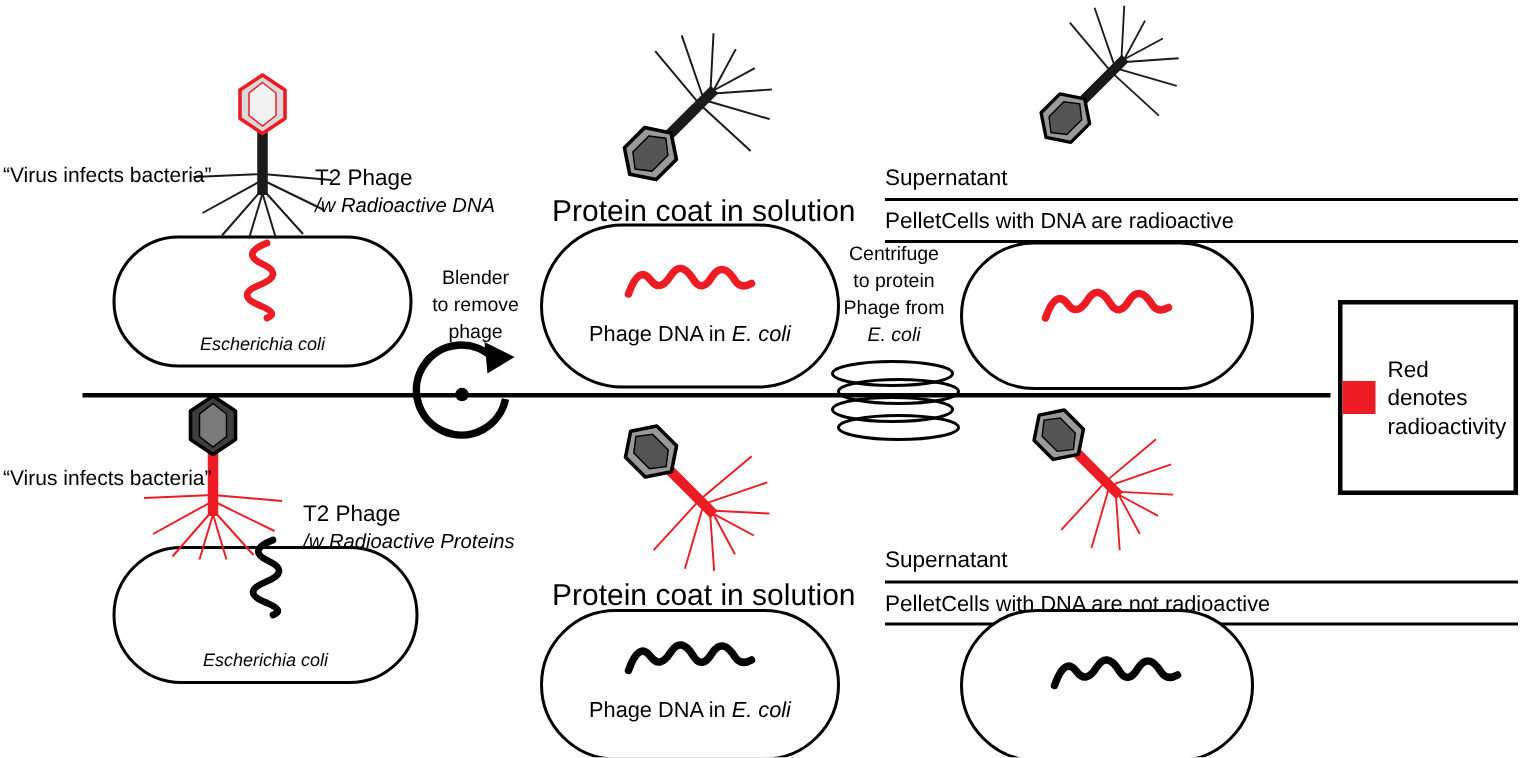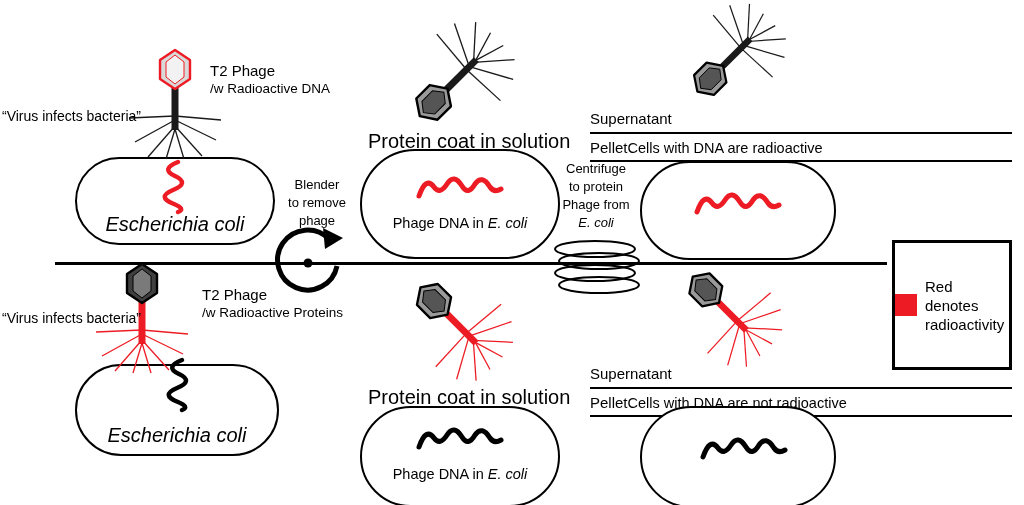--- a/index.html
+++ b/index.html
@@ -8,42 +8,42 @@
     font-family:"Liberation Sans", sans-serif;color:#000;
   }
   .it{font-style:italic;}
   .divider{position:absolute;background:#000;height:3px;}
   .rule{position:absolute;background:#000;height:2px;}
   .cell{
     position:absolute;border:2.5px solid #000;border-radius:70px;background:#fff;
   }
   .cell-label{
     position:absolute;left:0;right:0;bottom:7px;text-align:center;
-    font-style:italic;font-size:20px;
+    font-style:italic;font-size:12px;
   }
   .flask-label{
     position:absolute;left:0;right:0;text-align:center;font-size:14.5px;
   }
   .caption{position:absolute;font-size:20px;white-space:nowrap;}
-  .phage-caption{position:absolute;font-size:15px;line-height:18px;white-space:nowrap;}
-  .phage-caption .sub{font-size:13.5px;}
+  .phage-caption{position:absolute;font-size:15px;line-height:18px;white-space:nowrap;margin-top:48px;}
+  .phage-caption .sub{font-size:13.5px;font-style:italic;}
   .proc-label{
     position:absolute;text-align:center;font-weight:normal;font-size:13px;line-height:18px;
     white-space:nowrap;
   }
   .sep-row{
     position:absolute;width:422px;display:flex;
     align-items:baseline;white-space:nowrap;
   }
   .sep-label{font-size:15px;}
   .sep-text{font-size:14.5px;}
   .legend{
     position:absolute;left:892px;top:200px;width:120px;height:130px;
     border:3px solid #000;background:#fff;display:flex;align-items:center;
-    justify-content:center;gap:8px;box-sizing:border-box;margin-top:40px;
+    justify-content:center;gap:8px;box-sizing:border-box;
   }
   .swatch{width:22px;height:22px;background:#ed1c24;flex:0 0 auto;}
   .legend-text{font-size:15px;line-height:19px;}
   svg.phage,svg.squiggle,svg.icon{position:absolute;overflow:visible;}
   .squiggle path{fill:none;stroke-width:5;stroke-linecap:round;stroke-linejoin:round;}
   .squiggle.thin path{stroke-width:4.5;}
 </style>
 </head>
 <body>
 

